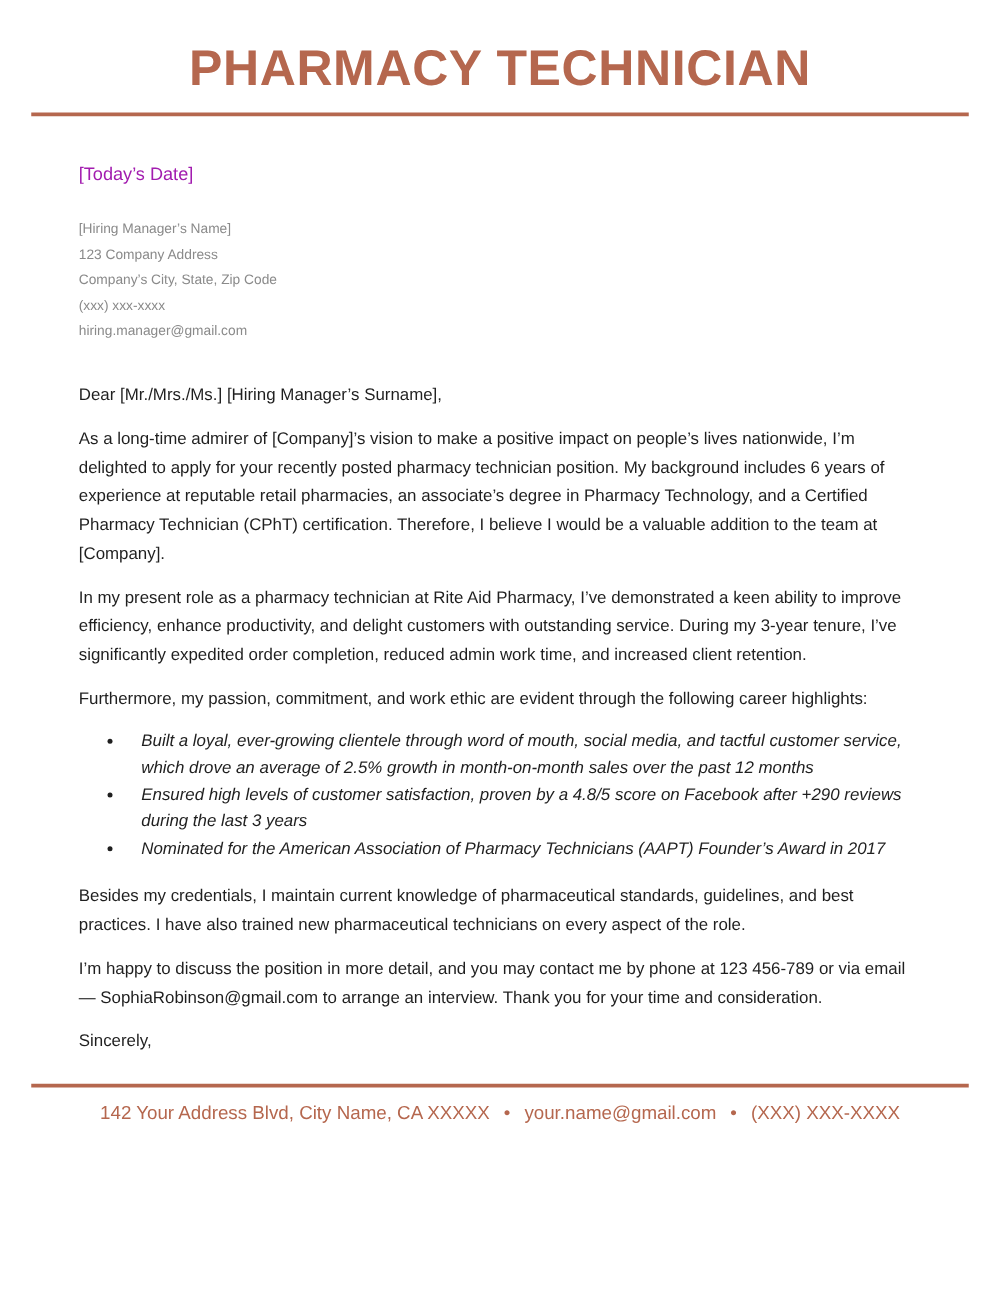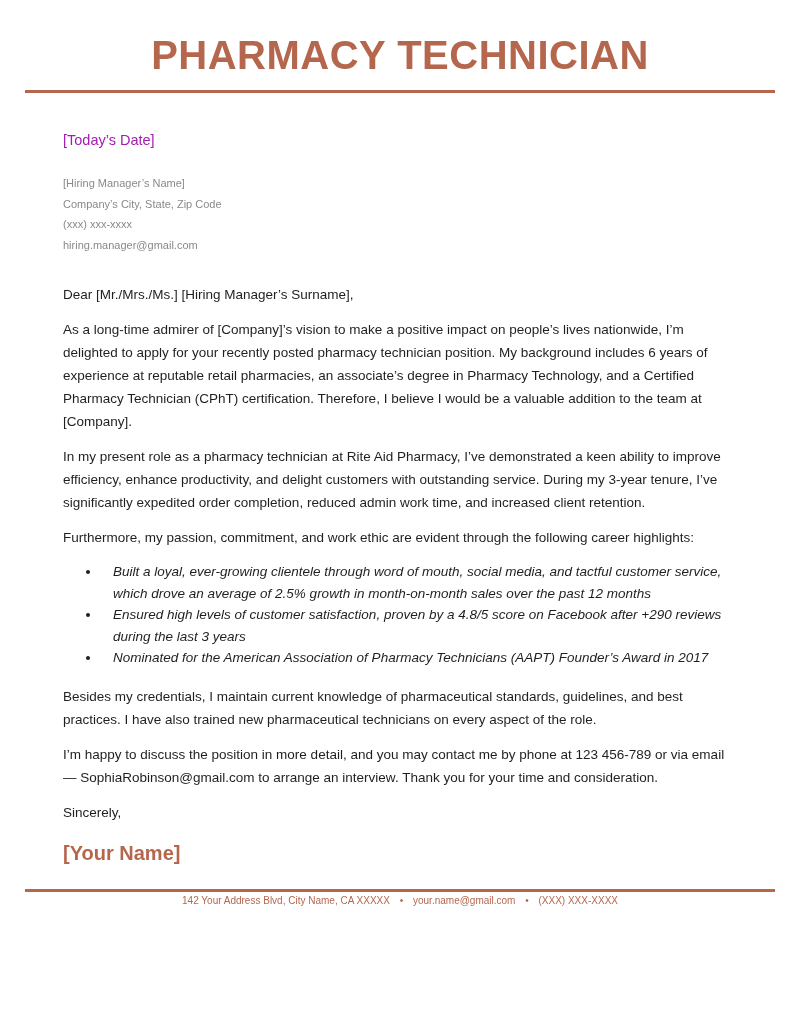--- a/index.html
+++ b/index.html
@@ -68,24 +68,24 @@
     font-weight: bold;
     color: #B5674E;
   }
   
   .footer-rule {
     height: 3px;
     background: #B5674E;
     margin: 23px 25px 0;
   }
   .footer-line {
-    margin-top: 0;
+    margin-top: 12px;
     text-align: center;
     color: #B5674E;
-    font-size: 10px;
+    font-size: 15px;
     line-height: 17px;
   }
   .footer-line .sep {
     display: inline-block;
     margin: 0 7px;
   }
 </style>
 </head>
 <body>
 
@@ -95,20 +95,21 @@
     <span>PHARMACY TECHNICIAN</span><br>
   </h1>
   <div class="header-rule"></div>
 
   <div class="letter">
 
     <div class="date-line">[Today’s Date]</div>
 
     <div class="recipient">
       <div>[Hiring Manager’s Name]</div>
+      <div>123 Company Address</div>
       <div>Company’s City, State, Zip Code</div>
       <div>(xxx) xxx-xxxx</div>
       <div>hiring.manager@gmail.com</div>
     </div>
 
     <p class="greeting">Dear [Mr./Mrs./Ms.] [Hiring Manager’s Surname],</p>
 
     <p class="para para-first">As a long-time admirer of [Company]’s vision to make a positive impact on people’s lives nationwide, I’m delighted to apply for your recently posted pharmacy technician position. My background includes 6 years of experience at reputable retail pharmacies, an associate’s degree in Pharmacy Technology, and a Certified Pharmacy Technician (CPhT) certification. Therefore, I believe I would be a valuable addition to the team at [Company].</p>
 
     <p class="para">In my present role as a pharmacy technician at Rite Aid Pharmacy, I’ve demonstrated a keen ability to improve efficiency, enhance productivity, and delight customers with outstanding service. During my 3-year tenure, I’ve significantly expedited order completion, reduced admin work time, and increased client retention.</p>
@@ -120,21 +121,20 @@
       <li>Ensured high levels of customer satisfaction, proven by a 4.8/5 score on Facebook after +290 reviews during the last 3 years</li>
       <li>Nominated for the American Association of Pharmacy Technicians (AAPT) Founder’s Award in 2017</li>
     </ul>
 
     <p class="para para-after-list">Besides my credentials, I maintain current knowledge of pharmaceutical standards, guidelines, and best practices. I have also trained new pharmaceutical technicians on every aspect of the role.</p>
 
     <p class="para">I’m happy to discuss the position in more detail, and you may contact me by phone at 123 456-789 or via email — SophiaRobinson@gmail.com to arrange an interview. Thank you for your time and consideration.</p>
 
     <p class="closing">Sincerely,</p>
 
-    <div class="signature">[Your Name]</div>
 
   </div>
 
   <div class="footer-rule"></div>
   <div class="footer-line">
     <span>142 Your Address Blvd, City Name, CA XXXXX</span>
     <span class="sep">•</span>
     <span>your.name@gmail.com</span>
     <span class="sep">•</span>
     <span>(XXX) XXX-XXXX</span>

